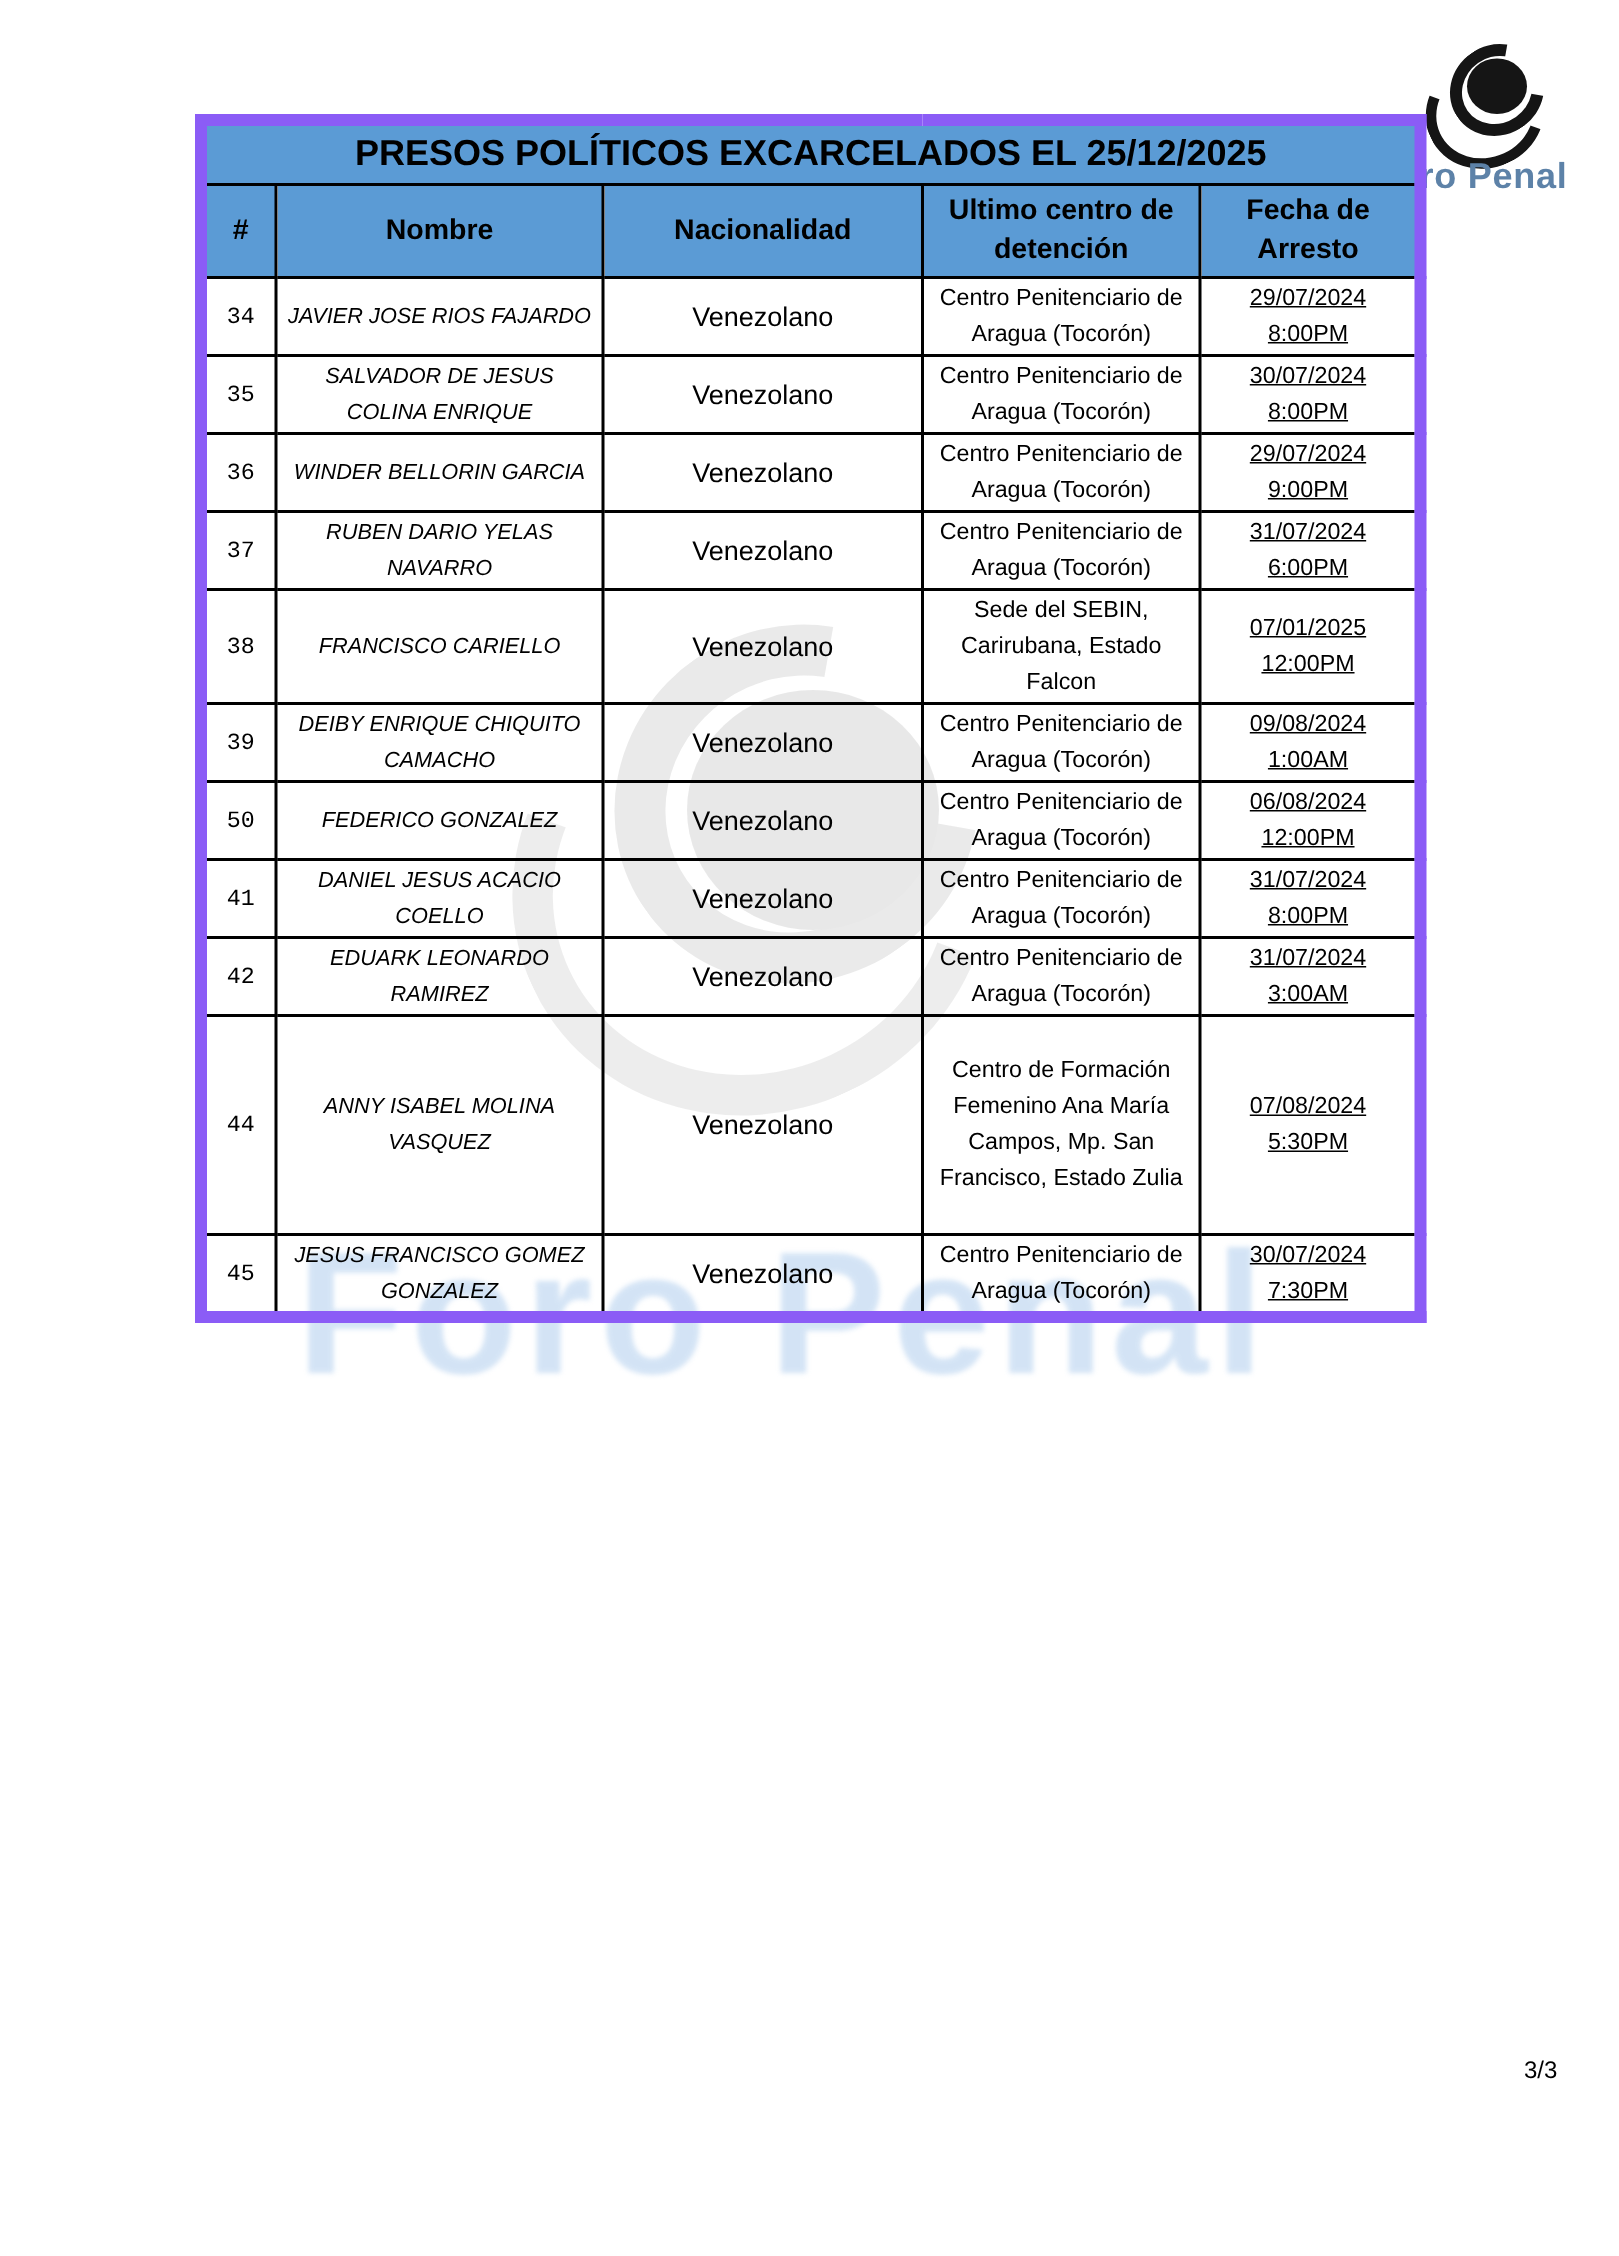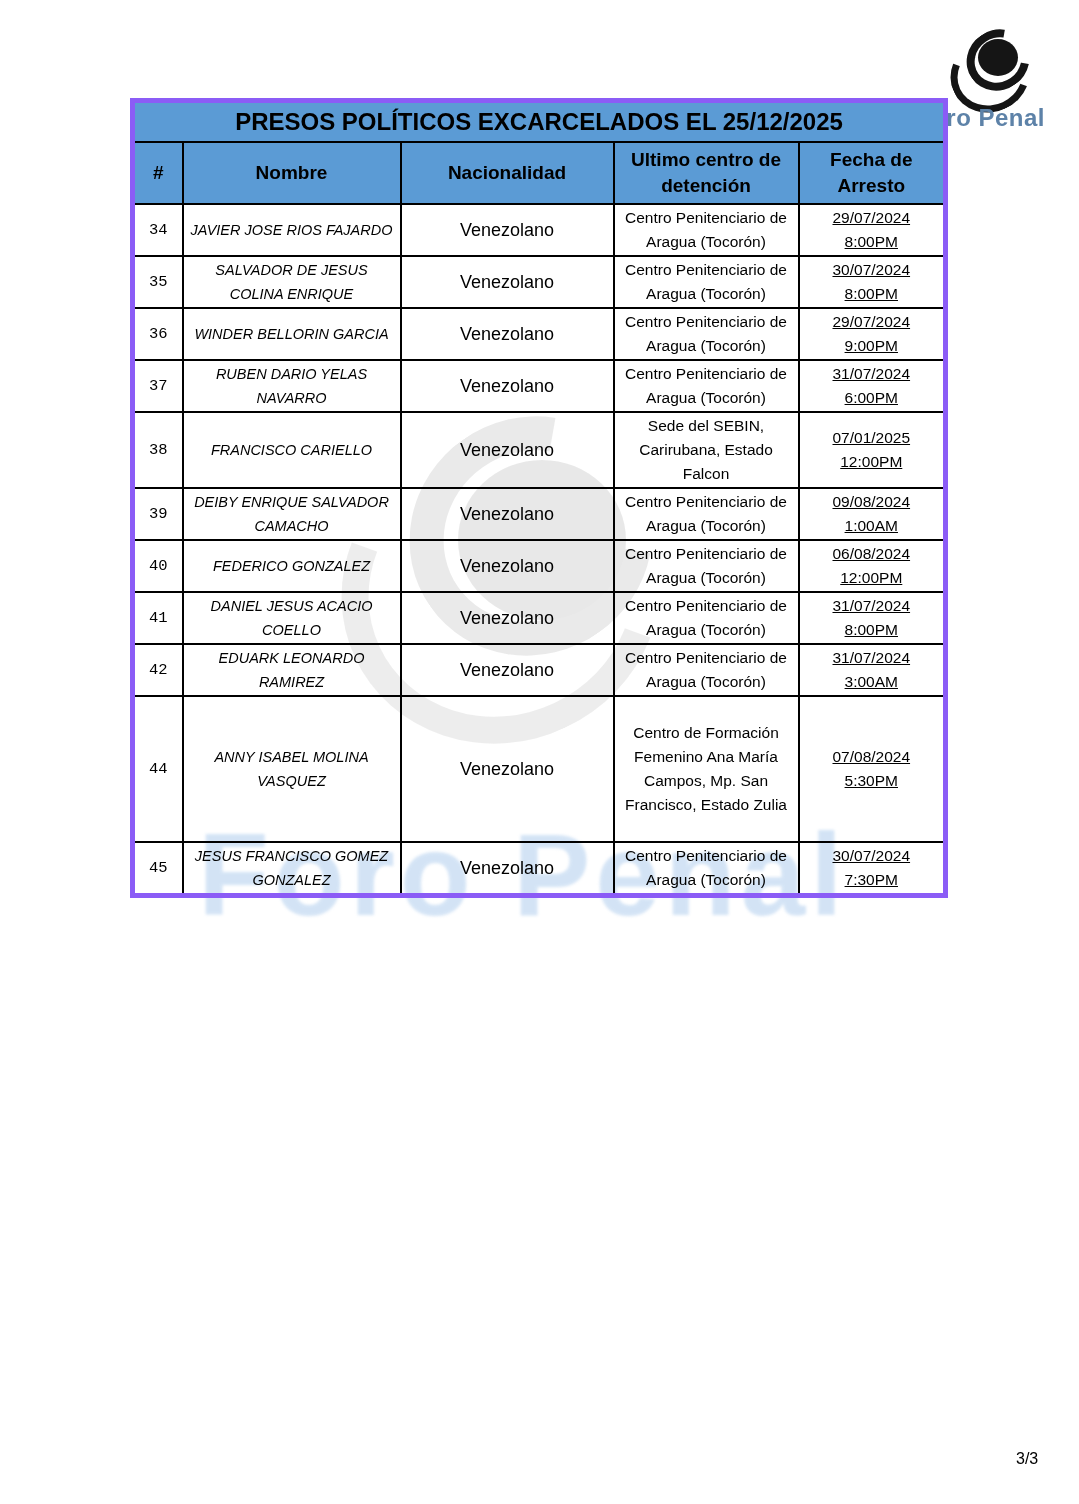--- a/index.html
+++ b/index.html
@@ -30,23 +30,23 @@
     border-right-color:transparent;border-radius:50%;transform:rotate(-35deg);}
   .brand .mark .a2{position:absolute;left:6px;top:8px;width:66px;height:60px;border:7px solid #151515;
     border-right-color:transparent;border-top-color:transparent;border-radius:50%;transform:rotate(-25deg);}
   .brand .brand-text{
     position:absolute;left:0px;top:76px;font-size:24px;font-weight:bold;color:#5d82a8;
     letter-spacing:.5px;white-space:nowrap;
   }
 
   
   table.sheet{
-    position:absolute;left:130px;top:98px;width:813px;z-index:2;
+    position:absolute;left:130px;top:76px;width:813px;z-index:2;
     border-collapse:collapse;table-layout:fixed;background:transparent;
-    border:5px solid #8b5cf6;
+    border:8px solid #8b5cf6;
   }
   table.sheet td,table.sheet th{
     border:2px solid #000;text-align:center;vertical-align:middle;
     padding:1px 4px;overflow:hidden;
   }
   .tr-title td{
     background:#5B9BD5;font-weight:bold;font-size:24px;height:36px;
     border-bottom:3px solid #000;letter-spacing:0px;
   }
   .tr-head th{
@@ -57,21 +57,21 @@
   tr.tr-med{height:73px;}
   tr.tr-tall{height:146px;}
   td.c-num{font-size:15.5px;font-family:Liberation Mono, monospace;}
   td.c-nom{font-size:14.5px;line-height:24px;padding:1px 2px;font-style:italic;}
   td.c-nac{font-size:18px;}
   td.c-cen{font-size:15.5px;line-height:24px;}
   td.c-fec{font-size:15.5px;line-height:24px;}
   td.c-fec span{display:block;text-decoration:underline;}
 
   
-  .page-num{position:absolute;left:1016px;top:1450px;font-size:16px;z-index:2;}
+  .page-num{position:absolute;left:1016px;top:1372px;font-size:16px;z-index:2;}
 </style>
 </head>
 <body>
 
 <div class="page">
 
   <div class="wm-mark">
     <div class="a2"></div>
     <div class="a1"></div>
     <div class="c"></div>
@@ -153,30 +153,30 @@
         <td class="c-nom">FRANCISCO CARIELLO</td>
         <td class="c-nac">Venezolano</td>
         <td class="c-cen">Sede del SEBIN, Carirubana, Estado Falcon</td>
         <td class="c-fec">
             <span>07/01/2025</span>
             <span>12:00PM</span>
           </td>
       </tr>
       <tr class="tr-std">
         <td class="c-num">39</td>
-        <td class="c-nom">DEIBY ENRIQUE SALVADOR CAMACHO</td>
+        <td class="c-nom">DEIBY ENRIQUE CHIQUITO CAMACHO</td>
         <td class="c-nac">Venezolano</td>
         <td class="c-cen">Centro Penitenciario de Aragua (Tocorón)</td>
         <td class="c-fec">
             <span>09/08/2024</span>
             <span>1:00AM</span>
           </td>
       </tr>
       <tr class="tr-std">
-        <td class="c-num">40</td>
+        <td class="c-num">50</td>
         <td class="c-nom">FEDERICO GONZALEZ</td>
         <td class="c-nac">Venezolano</td>
         <td class="c-cen">Centro Penitenciario de Aragua (Tocorón)</td>
         <td class="c-fec">
             <span>06/08/2024</span>
             <span>12:00PM</span>
           </td>
       </tr>
       <tr class="tr-std">
         <td class="c-num">41</td>

